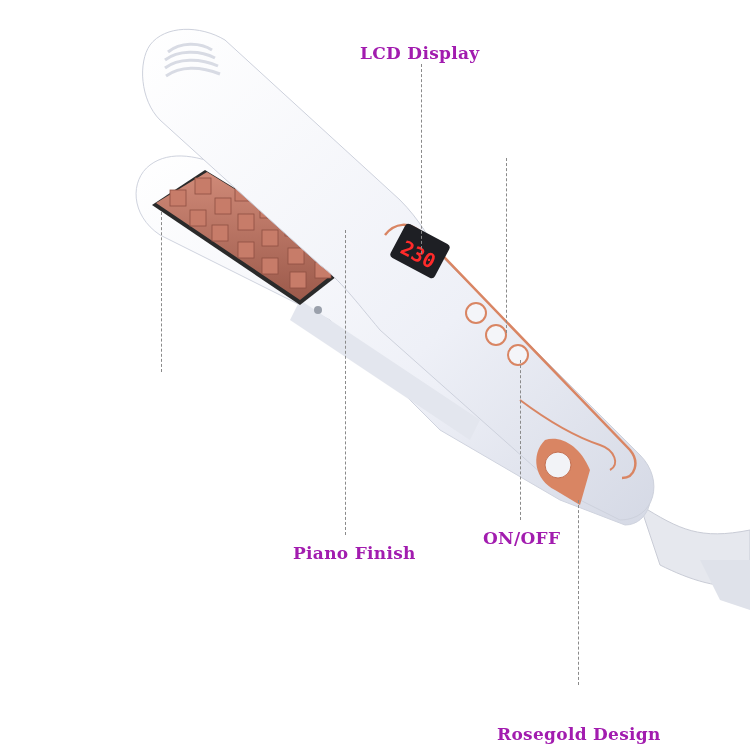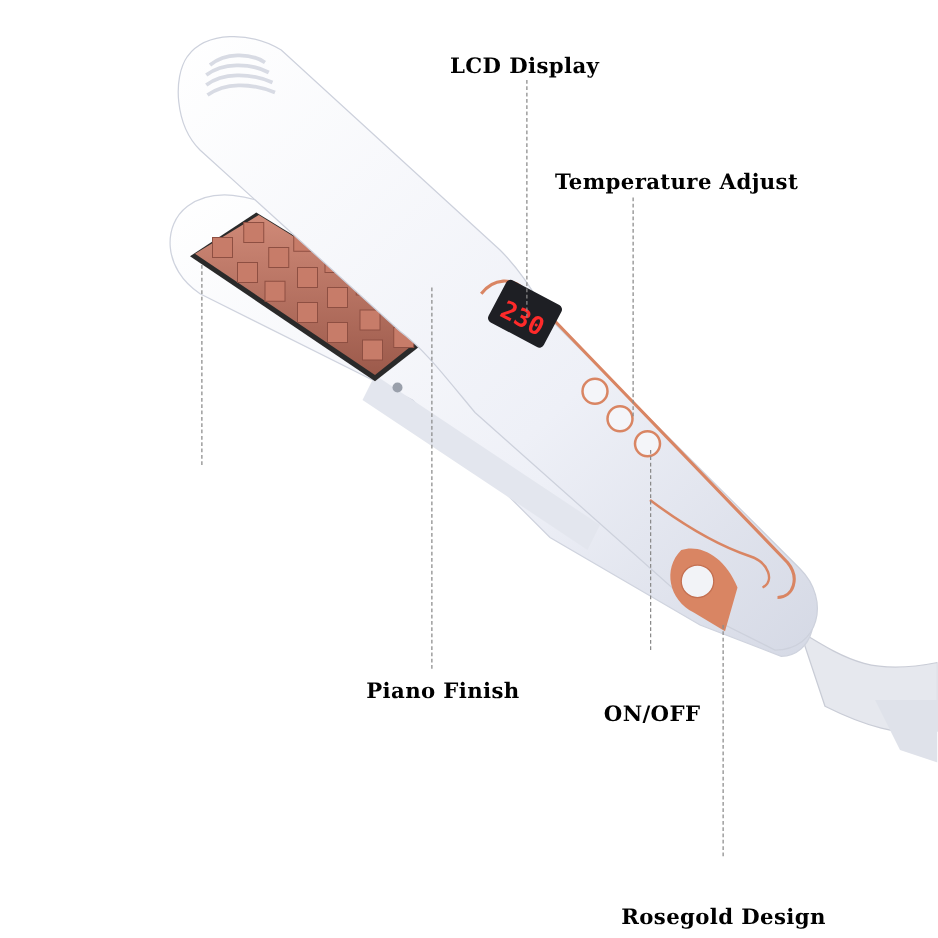--- a/index.html
+++ b/index.html
@@ -1,18 +1,18 @@
 <!DOCTYPE html>
 <html><head>
 <meta charset="utf-8">
 <style>
   html, body { margin:0; padding:0; background:#ffffff; }
   body { width:750px; height:750px; position:relative; overflow:hidden; font-family:"DejaVu Serif", "Liberation Serif", serif; }
   .stage { position:absolute; left:0; top:0; width:750px; height:750px; }
-  .label { position:absolute; font-weight:bold; color:#000000; font-size:17px; letter-spacing:0.3px; white-space:nowrap; line-height:18px; }
+  .label { position:absolute; font-weight:bold; color:#a21caf; font-size:17px; letter-spacing:0.3px; white-space:nowrap; line-height:18px; }
   .label.multi { white-space:pre-line; }
   .leader { position:absolute; width:0; border-left:1px dashed #8a8a8a; }
 </style>
 </head>
 <body>
 
 <div class="stage">
   <svg width="750" height="750" viewBox="0 0 750 750">
     <defs>
       <linearGradient id="bodyG" x1="0" y1="0" x2="1" y2="1">
@@ -96,17 +96,16 @@
   
   <div class="leader" style="left:421px; top:64px; height:190px;"></div>
   <div class="leader" style="left:506px; top:158px; height:175px;"></div>
   <div class="leader" style="left:161px; top:212px; height:160px;"></div>
   <div class="leader" style="left:345px; top:230px; height:305px;"></div>
   <div class="leader" style="left:520px; top:360px; height:160px;"></div>
   <div class="leader" style="left:578px; top:500px; height:185px;"></div>
 
   
   <div class="label" style="left:360px; top:44px;">LCD Display</div>
-  <div class="label" style="left:444px; top:137px;">Temperature Adjust</div>
   <div class="label" style="left:293px; top:544px;">Piano Finish</div>
-  <div class="label" style="left:483px; top:529px;margin-top:34px;">ON/OFF</div>
+  <div class="label" style="left:483px; top:529px;">ON/OFF</div>
   <div class="label" style="left:497px; top:697px;margin-top:28px;">Rosegold Design</div>
 </div>
 
 </body></html>

